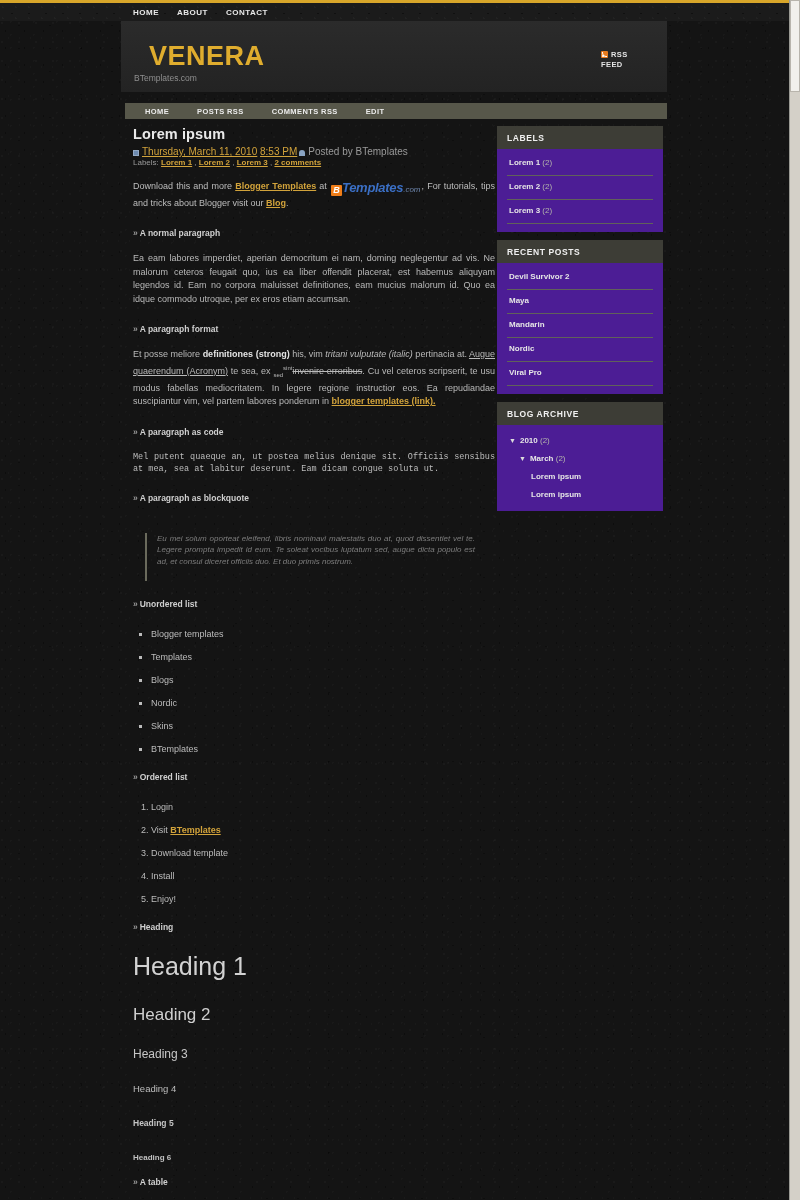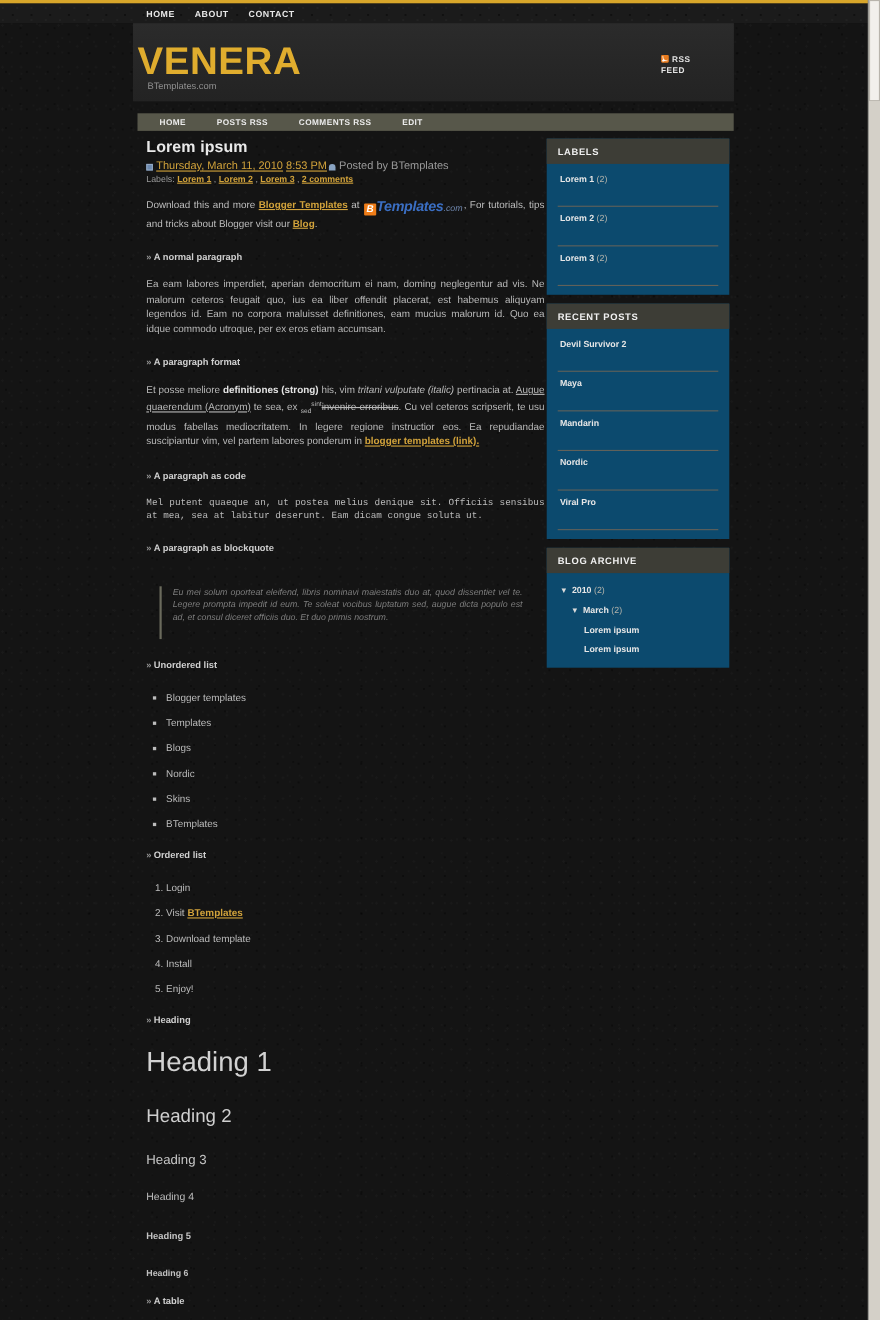--- a/index.html
+++ b/index.html
@@ -131,22 +131,22 @@
     height: 71px;
     background: #262626;
     background-image:
       linear-gradient(to bottom, #2b2b2b 0%, #232323 100%),
       radial-gradient(circle at 33% 55%, rgba(255,255,255,0.02) 0 1px, transparent 1px);
     background-size: 100% 100%, 15px 13px;
     z-index: 20;
   }
   .blog-title {
     position: absolute;
-    left: 4px; top: 21px;
-    font-size: 35px;
+    left: 28px; top: 21px;
+    font-size: 27px;
     font-weight: bold;
     color: #e0ad2e;
     letter-spacing: 0.5px;
     line-height: 28px;
   }
   .blog-desc {
     position: absolute;
     left: 13px; top: 52px;
     font-size: 8.5px;
     color: #8f8f8f;
@@ -330,41 +330,41 @@
   .h5x { font-size: 8.5px; font-weight: bold; color: #c4c4c4; margin-top: 24px; }
   .h6x { font-size: 8px; font-weight: bold; color: #c0c0c0; margin-top: 25px; }
 
   
   .sidebar {
     position: absolute;
     top: 34px; left: 376px;
     width: 166px;
   }
   .widget {
-    background: #0c4a6e;
+    background: #4c1d95;
     margin-bottom: 8px;
     padding-bottom: 8px;
   }
   .widget-head {
     font-size: 8.5px;
     font-weight: bold;
     color: #f0f0f0;
     letter-spacing: 0.6px;
     padding: 7px 0 6px 10px;
     background: #3d3d36;
     text-transform: uppercase;
   }
   .widget-body { padding: 3px 10px 0 10px; }
   .widget-body a {
     display: block;
     font-size: 8px;
     font-weight: bold;
     color: #e6e6e6;
     text-decoration: none;
-    padding: 6px 0 20px 2px;
+    padding: 6px 0 8px 2px;
     border-bottom: 1px solid #61615a;
   }
   .widget-body a .cnt { color: #b4b4ac; font-weight: normal; }
   .widget-body a:last-child { border-bottom: 1px solid #61615a; }
 
   
   .arch-row {
     font-size: 8px;
     font-weight: bold;
     color: #e6e6e6;

